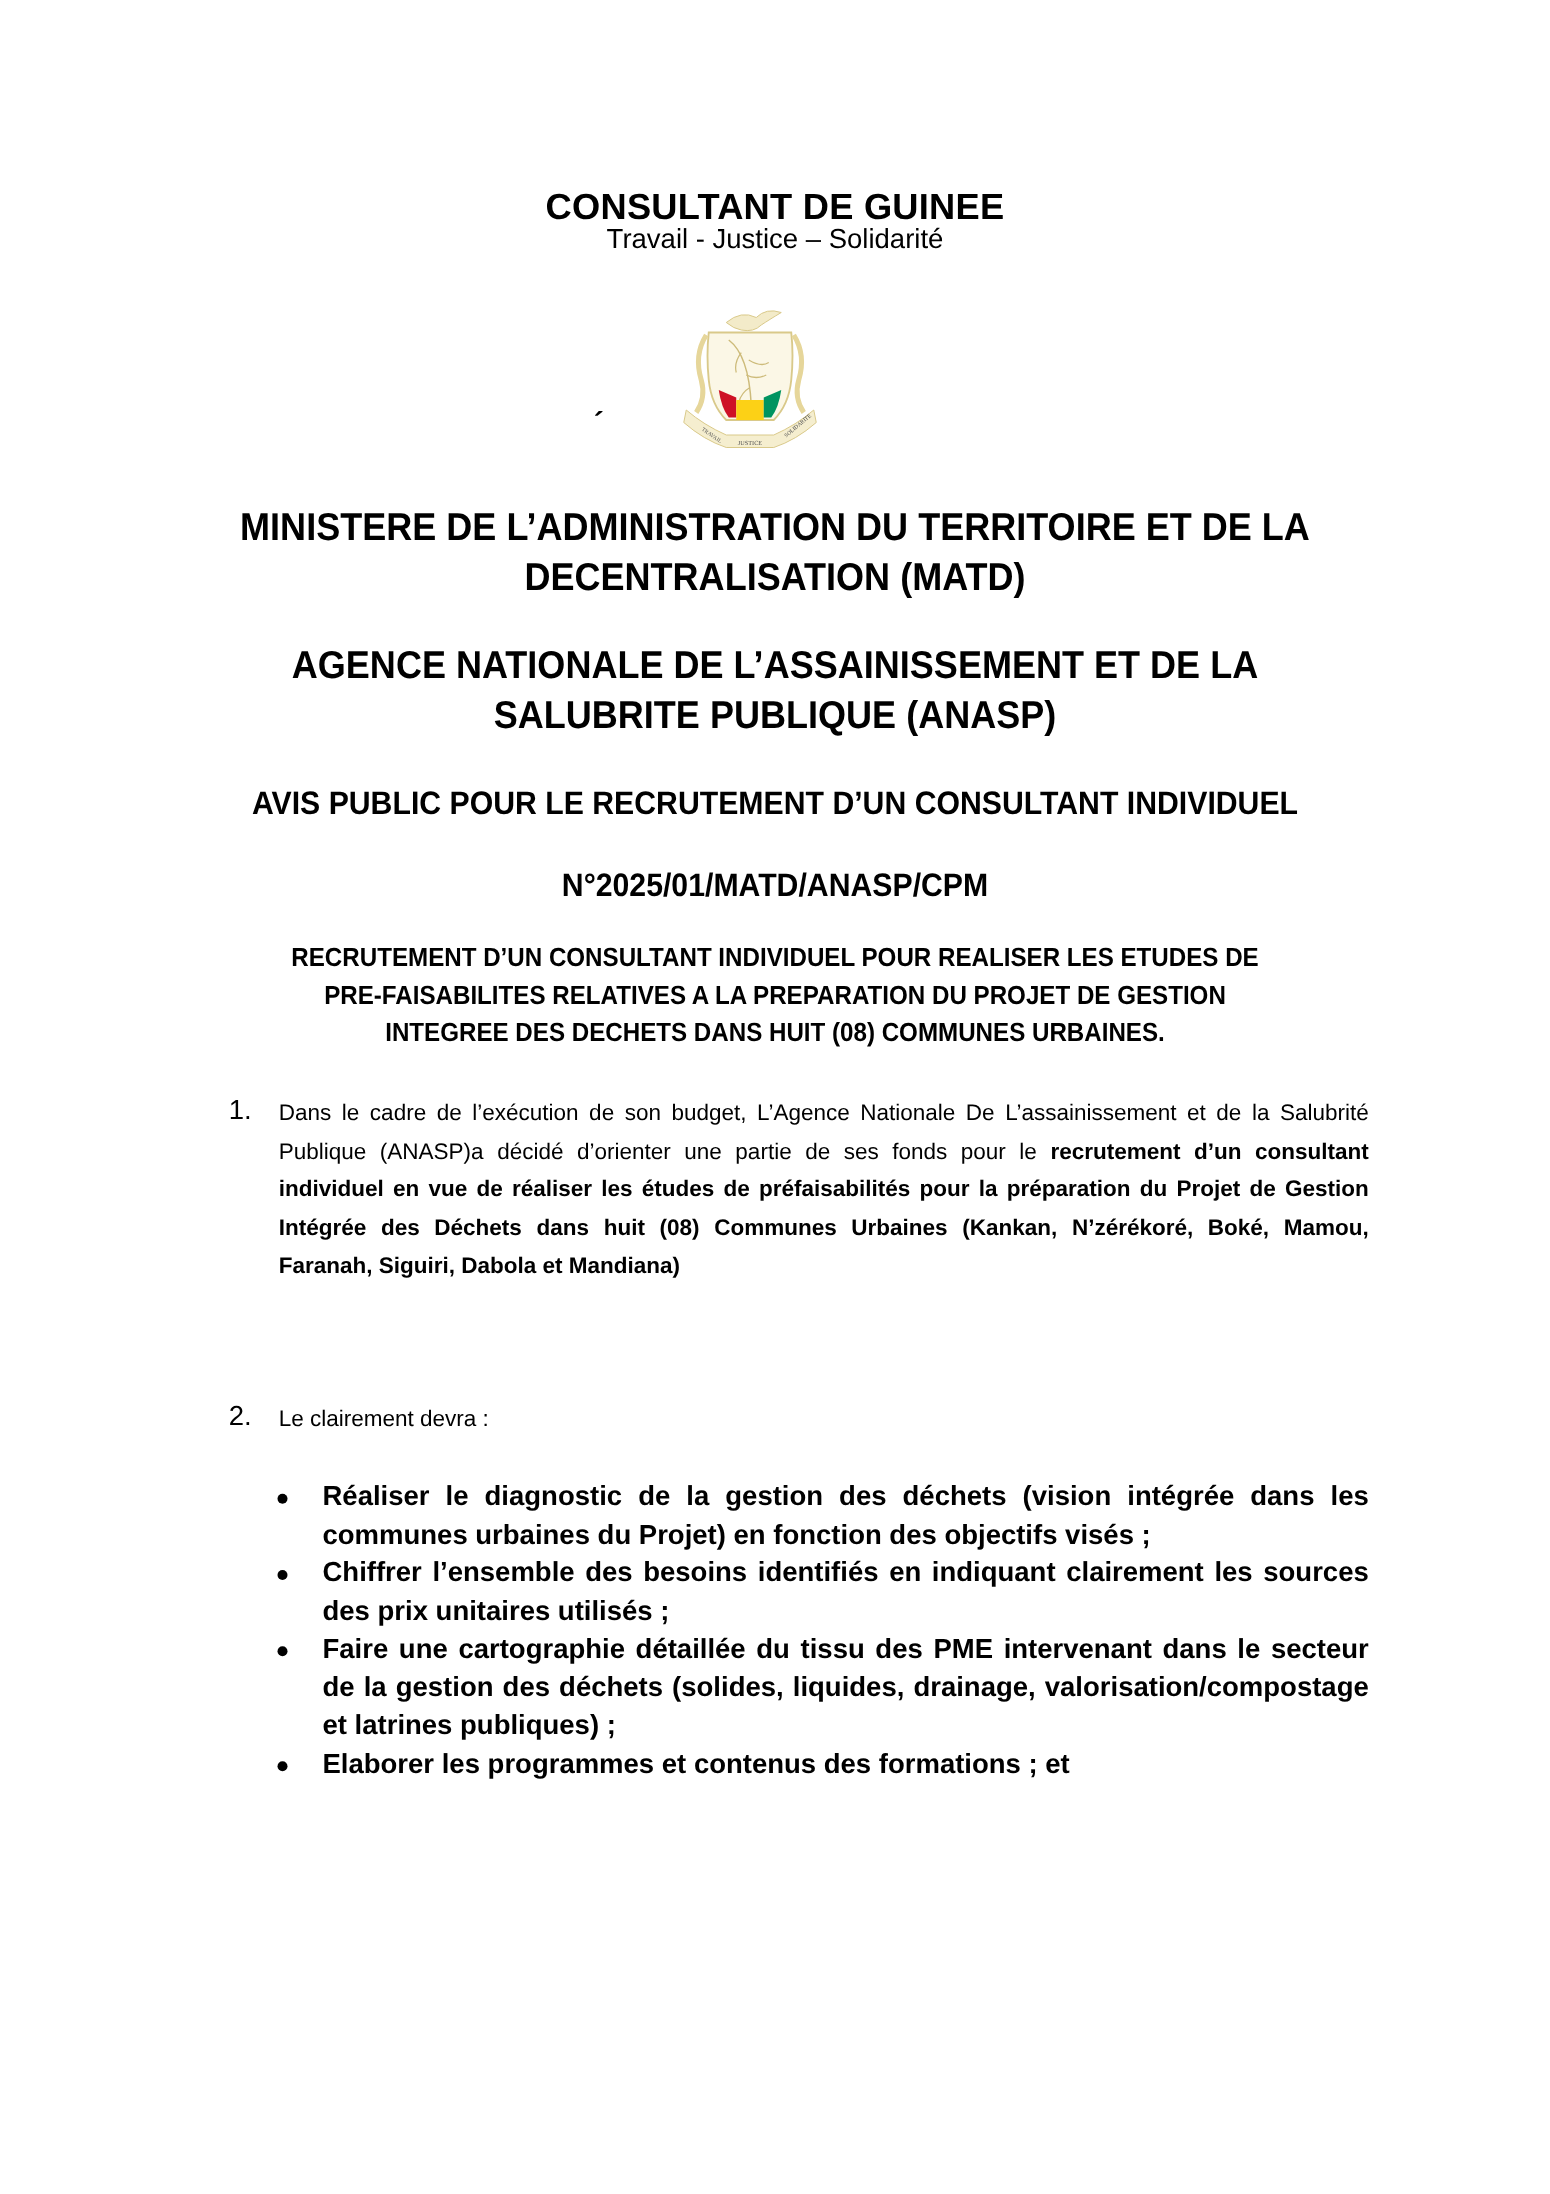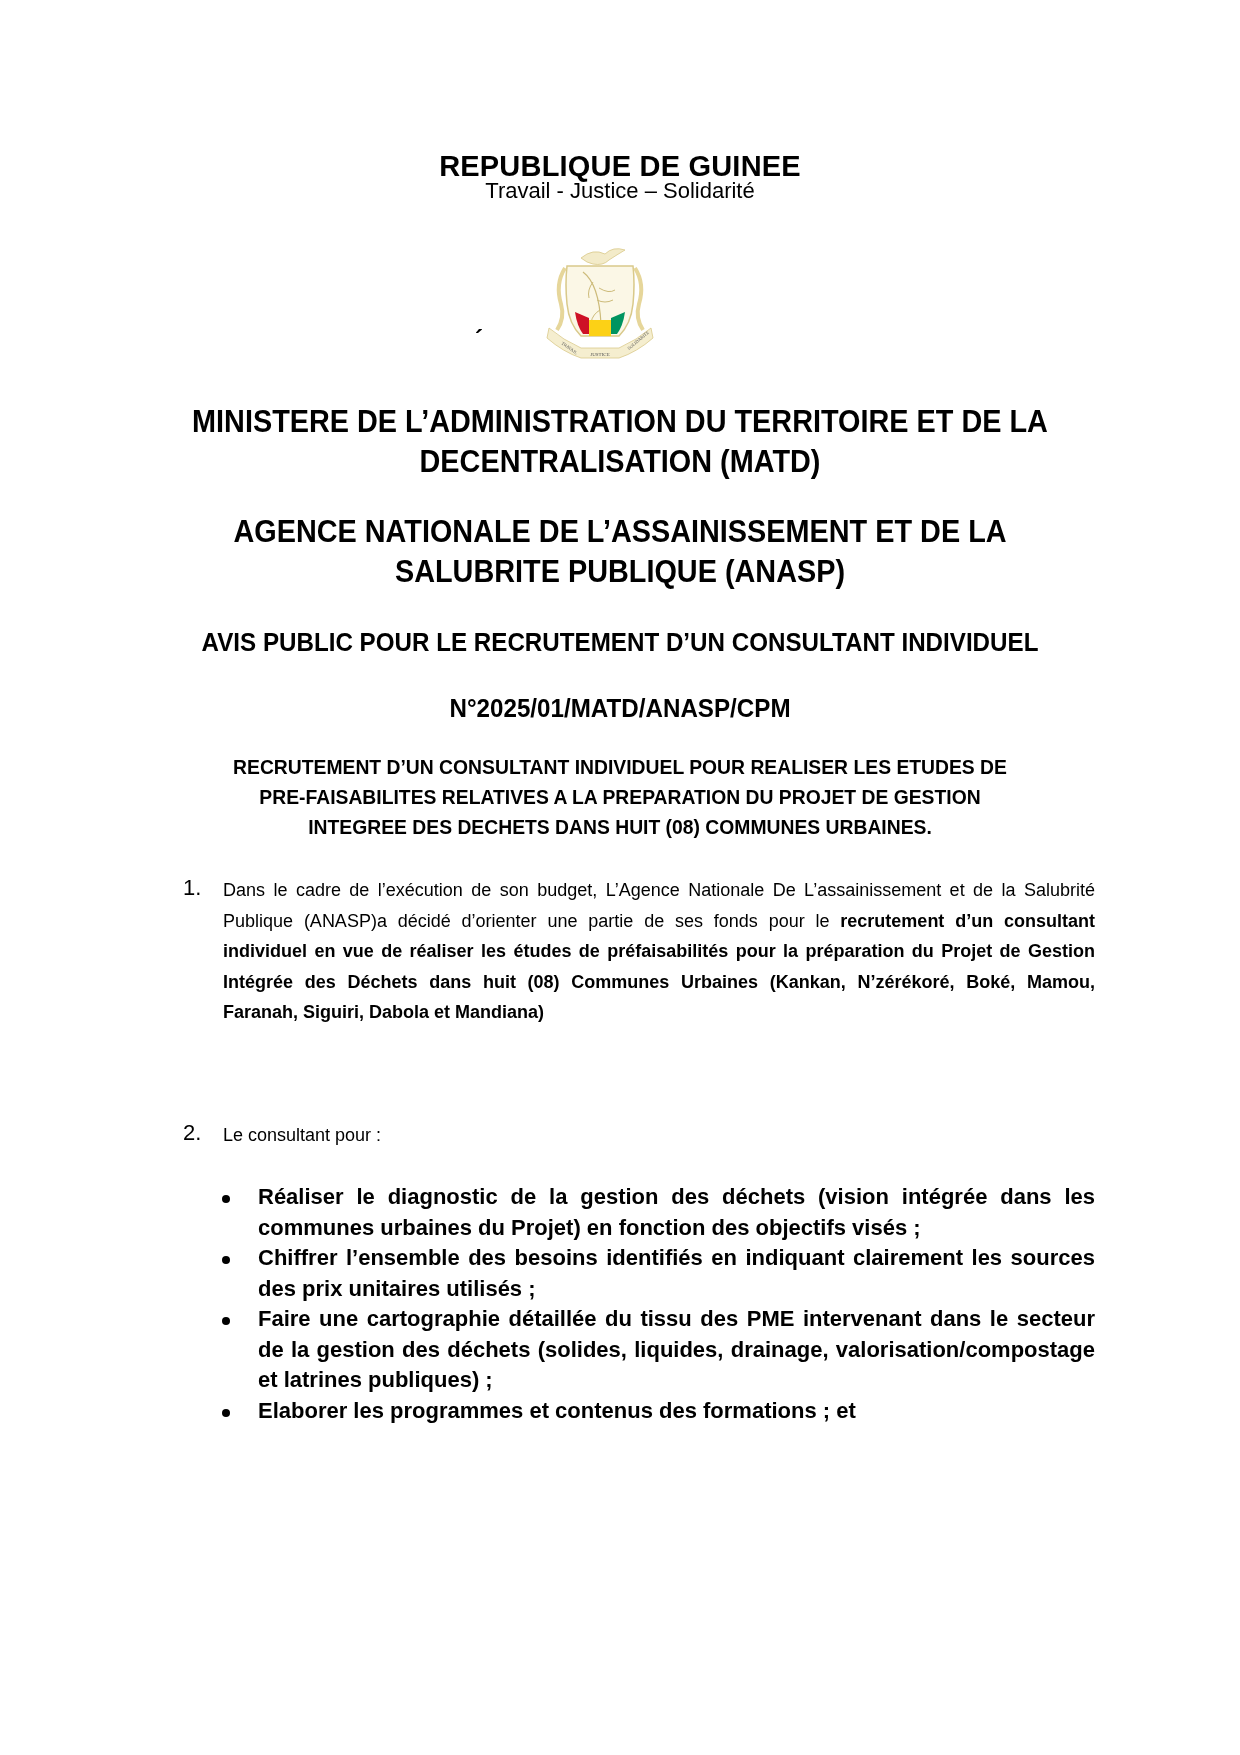--- a/index.html
+++ b/index.html
@@ -22,21 +22,21 @@
   .p2 { top: 1120px; }
   .n2 { top: 1120px; }
   .bullets { position: absolute; left: 258px; width: 837px; top: 1182px; margin: 0; padding: 0; list-style: none; font-size: 22px; line-height: 30.5px; font-weight: bold; }
   .bullets li { position: relative; text-align: justify; }
   .bullets li .dot { position: absolute; left: -36px; top: 13px; width: 8px; height: 8px; border-radius: 50%; background: #000; }
   b { font-weight: bold; }
 </style>
 </head>
 <body>
 
-<div class="center h-rep">REPUBLIQUE DE GUINEE</div>
+<div class="center h-rep">CONSULTANT DE GUINEE</div>
 <div class="center h-motto">Travail - Justice – Solidarité</div>
 
 <span class="accent-mark">´</span>
 
 <svg class="emblem" viewBox="0 0 115 122">
 
   <path d="M38 14 Q50 4 62 10 Q70 2 82 6 Q72 12 66 16 Q60 22 50 20 Q44 19 38 14 Z" fill="#f3ebc9" stroke="#d9c98a" stroke-width="0.8"></path>
 
   <path d="M24 22 L90 22 Q92 40 90 60 Q88 80 76 92 L38 92 Q26 80 24 60 Q22 40 24 22 Z" fill="#fbf7e6" stroke="#d9c98a" stroke-width="1.5"></path>
 
@@ -72,20 +72,20 @@
 <div class="center h-obj">
   <div>RECRUTEMENT D’UN CONSULTANT INDIVIDUEL POUR REALISER LES ETUDES DE</div>
   <div>PRE-FAISABILITES RELATIVES A LA PREPARATION DU PROJET DE GESTION</div>
   <div>INTEGREE DES DECHETS DANS HUIT (08) COMMUNES URBAINES.</div>
 </div>
 
 <span class="num n1">1.</span>
 <div class="para p1"><span>Dans le cadre de l’exécution de son budget, L’Agence Nationale De L’assainissement et de la Salubrité Publique (ANASP)a décidé d’orienter une partie de ses fonds pour le </span><b>recrutement d’un consultant individuel en vue de réaliser les études de préfaisabilités pour la préparation du Projet de Gestion Intégrée des Déchets dans huit (08) Communes Urbaines (Kankan, N’zérékoré, Boké, Mamou, Faranah, Siguiri, Dabola et Mandiana)</b></div>
 
 <span class="num n2">2.</span>
-<div class="para p2">Le consultant pour :</div>
+<div class="para p2">Le clairement devra :</div>
 
 <ul class="bullets">
   <li><span class="dot"></span><span>Réaliser le diagnostic de la gestion des déchets (vision intégrée dans les communes urbaines du Projet) en fonction des objectifs visés ;</span></li>
   <li><span class="dot"></span><span>Chiffrer l’ensemble des besoins identifiés en indiquant clairement les sources des prix unitaires utilisés ;</span></li>
   <li><span class="dot"></span><span>Faire une cartographie détaillée du tissu des PME intervenant dans le secteur de la gestion des déchets (solides, liquides, drainage, valorisation/compostage et latrines publiques) ;</span></li>
   <li><span class="dot"></span><span>Elaborer les programmes et contenus des formations ; et</span></li>
 </ul>
 
 </body></html>

